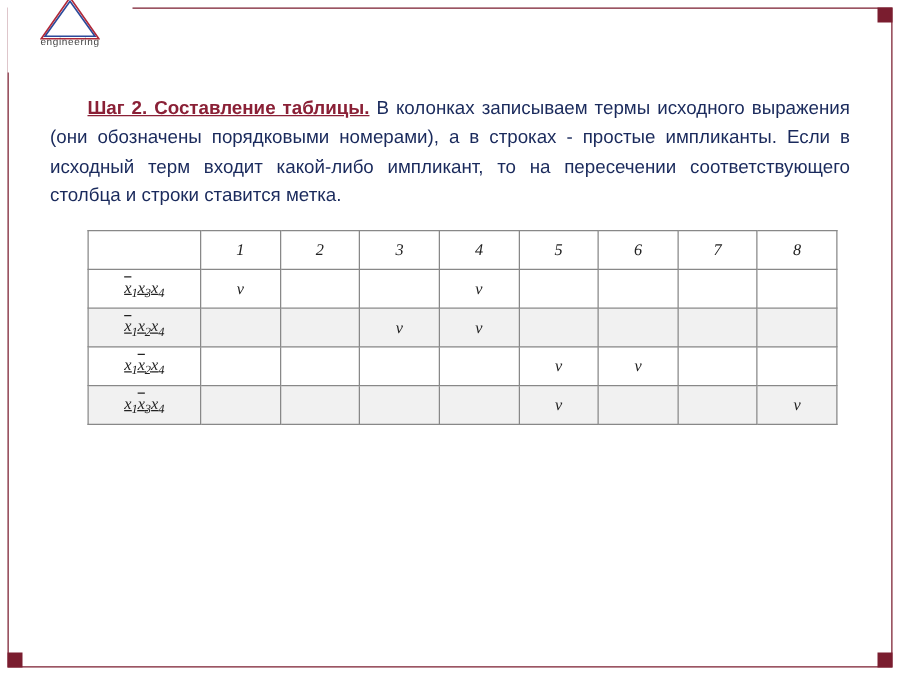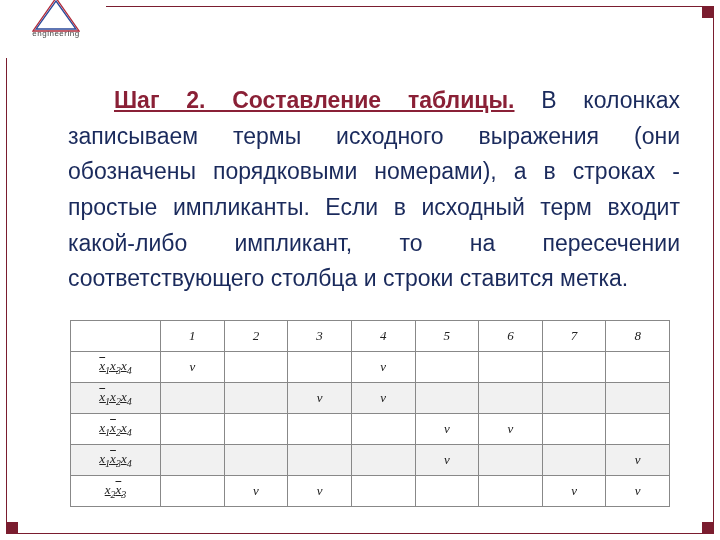--- a/index.html
+++ b/index.html
@@ -61,26 +61,25 @@
   }
 
   .content {
     position: absolute;
     top: 60px;
     left: 40px;
     right: 40px;
   }
   .para {
     color: #1a2a5c;
-    font-size: 23px;
+    font-size: 15px;
     line-height: 1.55;
     text-align: justify;
     text-align-last: left;
     text-indent: 2em;
-    margin-left: 28px;
   }
   .heading {
     color: #8a2036;
     font-weight: bold;
     text-decoration: underline;
   }
 
   .tbl-wrap {
     margin-top: 16px;
     padding-left: 30px;
@@ -197,27 +196,16 @@
             <td class="rowlabel">x<sub>1</sub><span class="ov">x</span><sub>3</sub>x<sub>4</sub></td>
             <td></td>
             <td></td>
             <td></td>
             <td></td>
             <td>v</td>
             <td></td>
             <td></td>
             <td>v</td>
           </tr>
-          <tr>
-            <td class="rowlabel">x<sub>2</sub><span class="ov">x</span><sub>3</sub></td>
-            <td></td>
-            <td>v</td>
-            <td>v</td>
-            <td></td>
-            <td></td>
-            <td></td>
-            <td>v</td>
-            <td>v</td>
-          </tr>
         </tbody>
     </table>
   </div>
 </div>
 
 </body></html>

